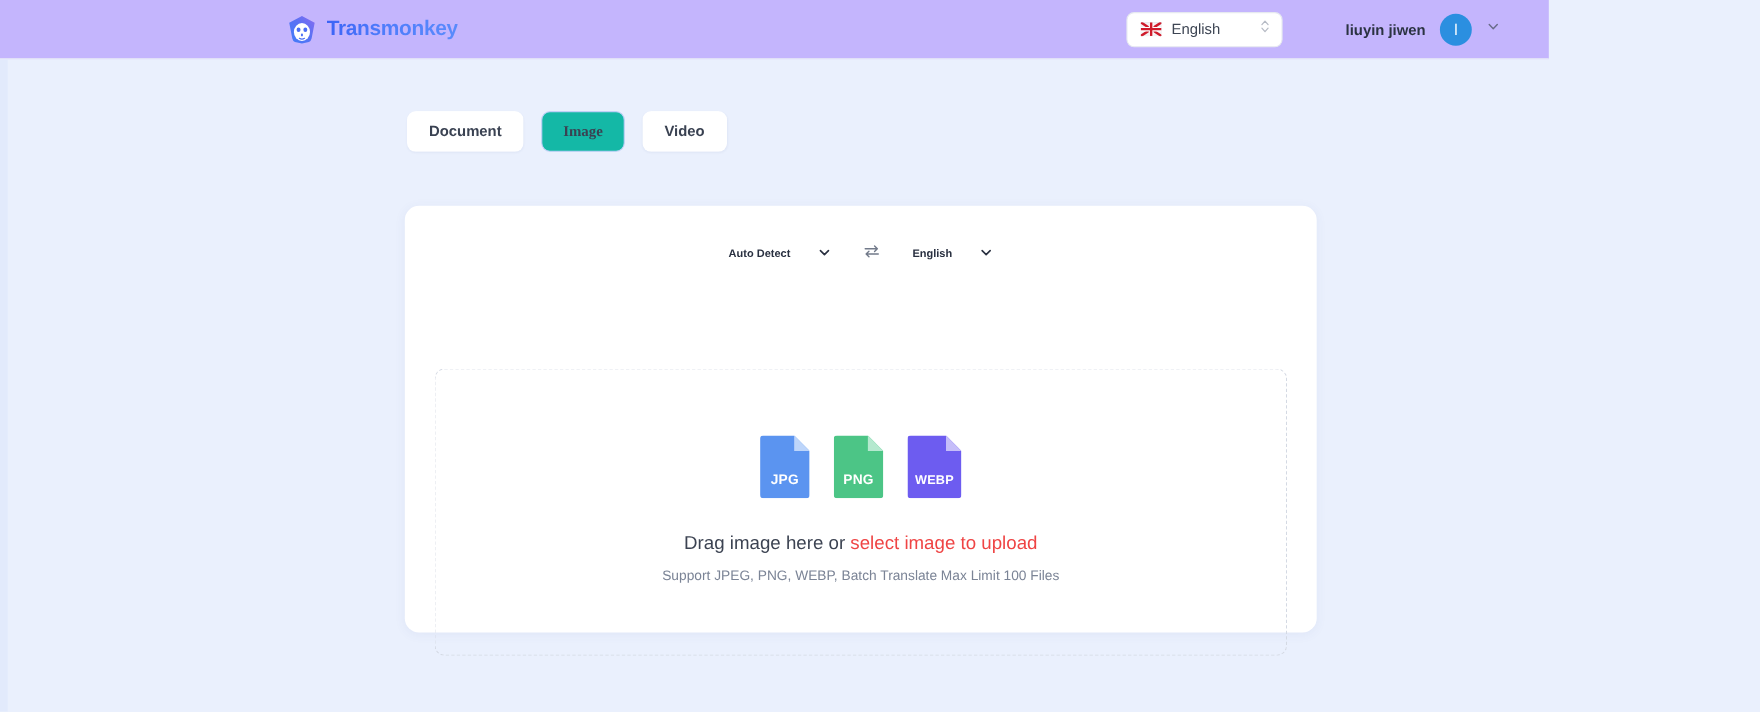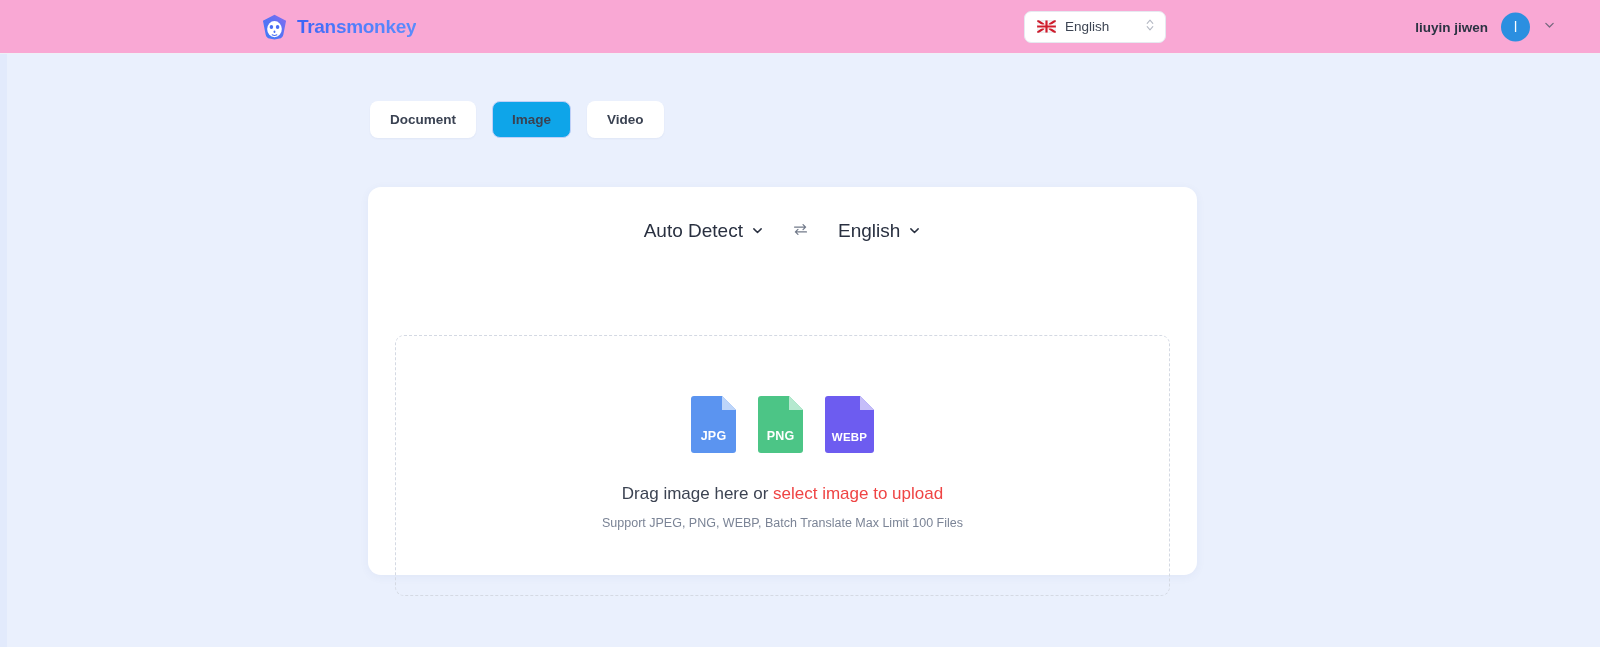--- a/index.html
+++ b/index.html
@@ -12,26 +12,26 @@
   body {
     font-family: "Liberation Sans", sans-serif;
     background: #eaf0fd;
     color: #374151;
     -webkit-font-smoothing: antialiased;
   }
 
   
   .header {
     height: 54px;
-    background: #f9a8d4;
+    background: #c4b5fd;
     border-bottom: 1px solid #eef1f6;
     display: flex;
     align-items: center;
     position: relative;
-    width: 1600px;
+    width: 1408px;
   }
   .brand {
     display: flex;
     align-items: center;
     gap: 9px;
     position: absolute;
     left: 261px;
     top: 50%;
     transform: translateY(-50%);
     cursor: pointer;
@@ -148,23 +148,24 @@
     align-items: center;
     justify-content: center;
     font-size: 13.5px;
     font-weight: bold;
     color: #3a4252;
     cursor: pointer;
     box-shadow: 0 1px 2px rgba(32,56,117,.05);
     white-space: nowrap;
   }
   .tab.active {
-    background: #0ea5e9;
+    background: #14b8a6;
     border-color: #bfd0f7;
     box-shadow: none;
+    font-family: Liberation Serif, serif;
   }
 
   .card {
     position: absolute;
     left: 368px;
     top: 133px;
     width: 829px;
     height: 388px;
     background: #ffffff;
     border-radius: 13px;
@@ -176,23 +177,23 @@
     left: 0; right: 0;
     top: 33px;
     display: flex;
     align-items: center;
     justify-content: center;
     gap: 26px;
   }
   .langpick {
     display: flex;
     align-items: center;
-    gap: 8px;
-    font-size: 19px;
-    font-weight: normal;
+    gap: 24px;
+    font-size: 10px;
+    font-weight: bold;
     color: #293040;
     cursor: pointer;
     white-space: nowrap;
   }
   .chev { width: 13px; height: 13px; }
   .swapbtn {
     width: 22px; height: 22px;
     display: flex; align-items: center; justify-content: center;
     cursor: pointer;
     opacity: .85;

